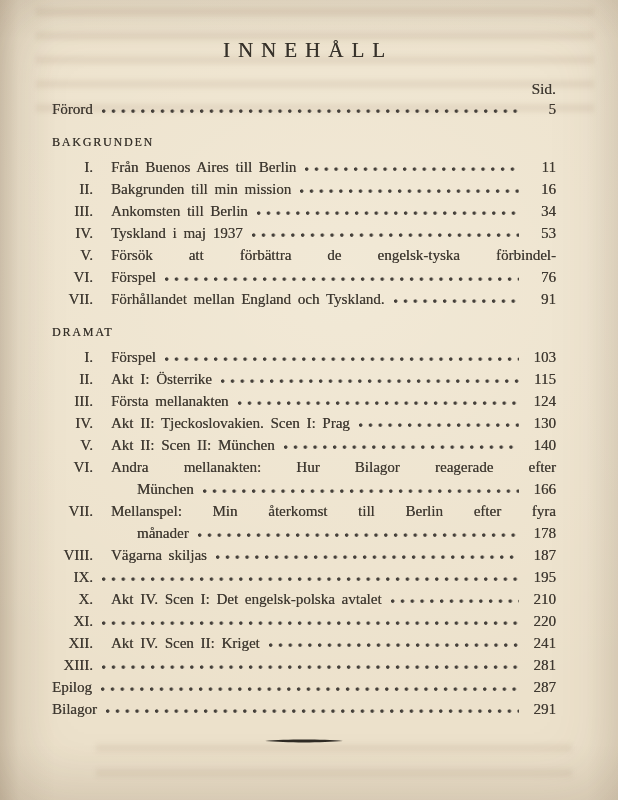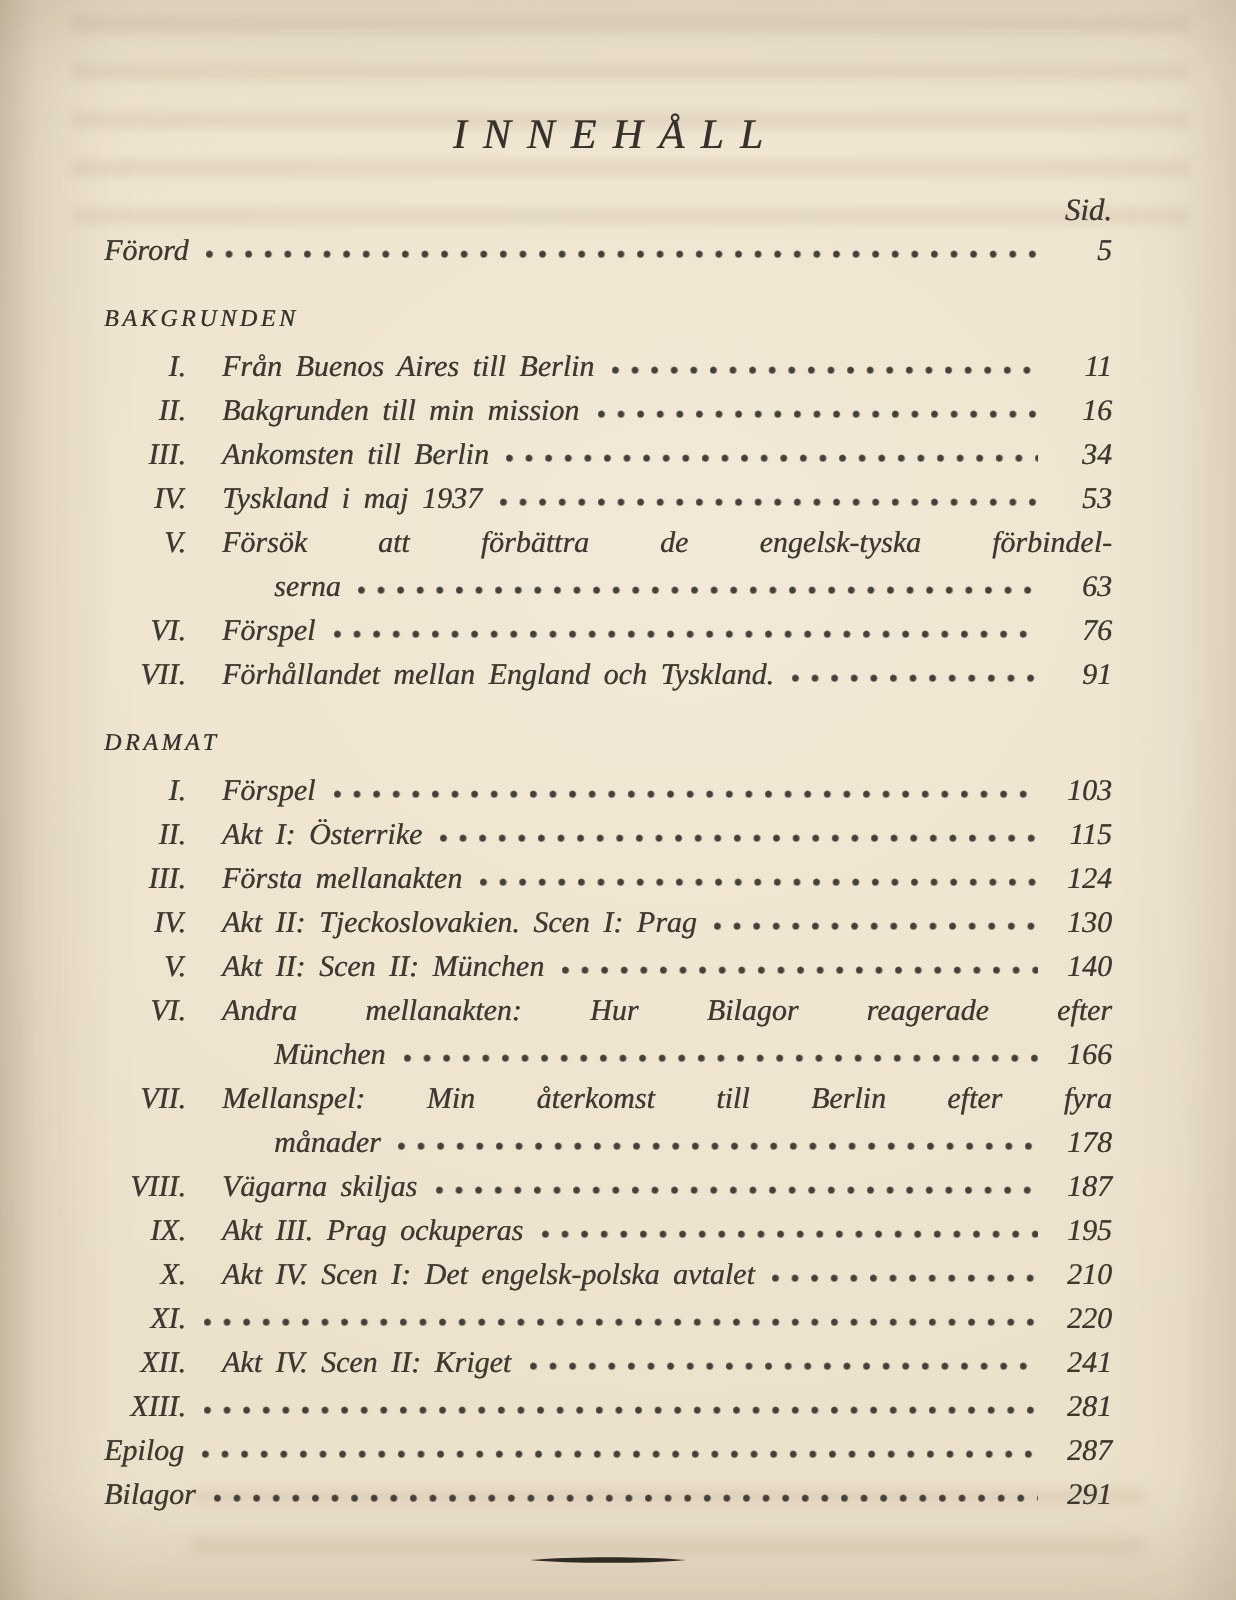--- a/index.html
+++ b/index.html
@@ -32,21 +32,21 @@
       rgba(136,102,74,0.10) 0px, rgba(136,102,74,0.10) 8px,
       rgba(0,0,0,0) 8px, rgba(0,0,0,0) 24px);
   }
   .bleed-bottom {
     left: 96px; right: 46px; top: 744px; height: 50px;
     background: repeating-linear-gradient(180deg,
       rgba(136,102,74,0.09) 0px, rgba(136,102,74,0.09) 8px,
       rgba(0,0,0,0) 8px, rgba(0,0,0,0) 25px);
   }
 
-  .content { position: absolute; left: 52px; top: 17px; width: 504px; font-style: italic; }
+  .content { position: absolute; left: 52px; top: 0; width: 504px; }
 
   .title {
     margin: 38px 0 0 0;
     line-height: 24px;
     text-align: center;
     font-size: 21px;
     font-weight: 400;
     letter-spacing: 8px;
     text-indent: 8px;
     color: #36312a;
@@ -137,26 +137,20 @@
           <span class="num">IV.</span>
           <span class="txt">Tyskland i maj 1937</span>
           <span class="leader"></span>
           <span class="pnum">53</span>
         </div>
         <div class="row">
           <span class="num">V.</span>
           <span class="just">Försök att förbättra de engelsk-tyska förbindel-</span>
         </div>
         <div class="row">
-          <span class="num"></span>
-          <span class="txt indent">serna</span>
-          <span class="leader"></span>
-          <span class="pnum">63</span>
-        </div>
-        <div class="row">
           <span class="num">VI.</span>
           <span class="txt">Förspel</span>
           <span class="leader"></span>
           <span class="pnum">76</span>
         </div>
         <div class="row">
           <span class="num">VII.</span>
           <span class="txt">Förhållandet mellan England och Tyskland.</span>
           <span class="leader"></span>
           <span class="pnum">91</span>
@@ -213,21 +207,20 @@
           <span class="pnum">178</span>
         </div>
         <div class="row">
           <span class="num">VIII.</span>
           <span class="txt">Vägarna skiljas</span>
           <span class="leader"></span>
           <span class="pnum">187</span>
         </div>
         <div class="row">
           <span class="num">IX.</span>
-          <span class="txt">Akt III. Prag ockuperas</span>
           <span class="leader"></span>
           <span class="pnum">195</span>
         </div>
         <div class="row">
           <span class="num">X.</span>
           <span class="txt">Akt IV. Scen I: Det engelsk-polska avtalet</span>
           <span class="leader"></span>
           <span class="pnum">210</span>
         </div>
         <div class="row">

